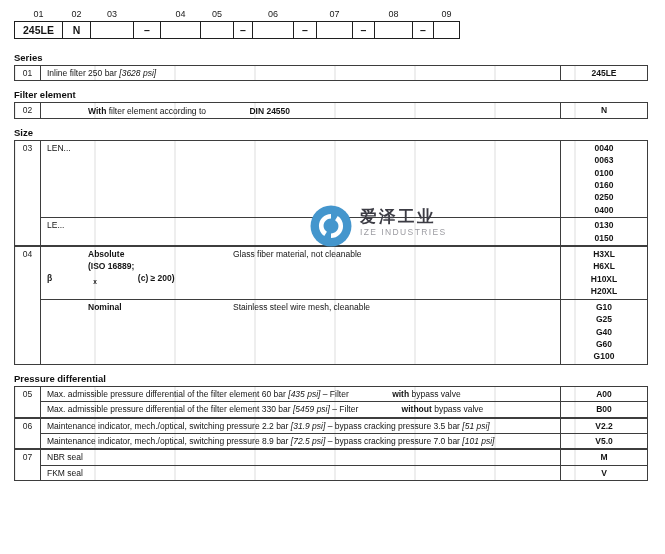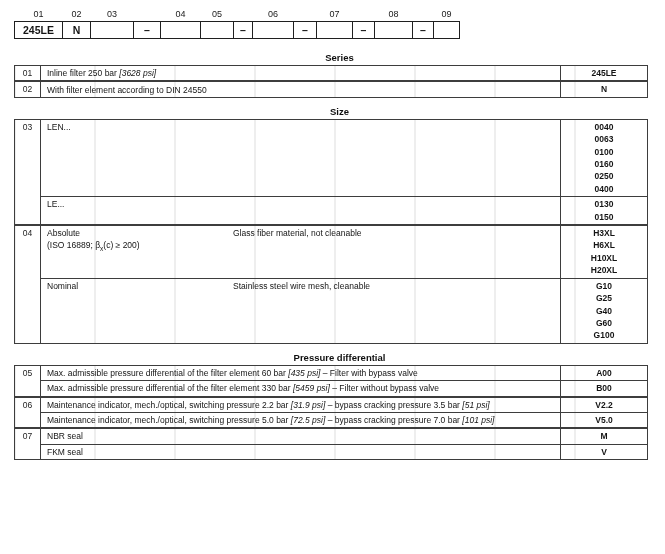--- a/index.html
+++ b/index.html
@@ -7,37 +7,37 @@
     position:relative; width:665px; height:554px; box-sizing:border-box;
     padding:8px 0 12px 14px; background:#fff; overflow:hidden;
     font-family:"Liberation Sans", sans-serif; color:#141414;
   }
   
   .strip-table { border-collapse:collapse; }
   .strip-table td { text-align:center; }
   tr.strip-labels td { border:none; font-size:9px; font-weight:normal; padding:0 0 2px 0; height:11px; color:#1a1a1a; }
   tr.strip-boxes td { border:1.6px solid #1f1f1f; height:16px; font-weight:bold; font-size:10.5px; padding:0; }
   
-  .sec-title { font-weight:bold; font-size:9.5px; margin:8px 0 2px 0; color:#0f0f0f;text-align:center; }
+  .sec-title { font-weight:bold; font-size:9.5px; margin:8px 0 2px 0; color:#0f0f0f; }
   .sec-title.first { margin-top:13px; }
   .sec-table {
     border-collapse:collapse; width:633px; table-layout:fixed;
     background-image:repeating-linear-gradient(to right, rgba(165,165,165,.38) 0 1px, transparent 1px 80px);
   }
   .sec-table td { border:1px solid #3d3d3d; vertical-align:middle; }
   .col-num  { width:26px; }
   .col-desc { width:520px; }
   .col-code { width:87px; }
   td.num  { text-align:center; vertical-align:top; padding-top:2px; font-size:8.5px; color:#222; }
   td.desc { padding:1px 6px; font-size:8.5px; line-height:12.2px; }
   td.code { text-align:center; font-weight:bold; font-size:8.5px; padding:1px 2px; }
   td.top  { vertical-align:top; }
   td.code div { line-height:12.4px; }
   .rich { white-space:pre-wrap; }
-  .rich .b { font-weight:normal; }
+  .rich .b { font-weight:bold;margin-left:41px; }
   .rich .i { font-style:italic; }
   .rich .sub { font-size:6.5px; vertical-align:sub; }
   .desc-flex { display:flex; align-items:flex-start; }
   .name-block { width:186px; flex:none; }
   
   .watermark { position:absolute; left:310px; top:205px; display:flex; align-items:flex-start; gap:8px; }
   .wm-logo svg { width:42px; height:42px; display:block; }
   .wm-text { padding-top:3px; }
   .wm-cn { font-size:16.5px; font-weight:bold; color:#3c3c44; letter-spacing:2.5px; line-height:17px; }
   .wm-en { font-size:8.5px; color:#9b9ba1; letter-spacing:1.4px; margin-top:2px; }
@@ -111,20 +111,21 @@
         <tr>
       <td class="num">01</td>
       <td class="desc"><span class="rich"><span>Inline filter 250 bar </span><span class="i">[3628 psi]</span></span></td>
       <td class="code">
             <div>245LE</div>
           </td>
     </tr>
   </tbody>
     </table>
 
+  <div class="sec-title">Filter element</div>
   <table class="sec-table">
     <colgroup>
         <col class="col-num">
         <col class="col-desc">
         <col class="col-code">
       </colgroup>
     <tbody>
         <tr>
       <td class="num">02</td>
       <td class="desc"><span class="rich"><span class="b">With</span><span> filter element according to </span><span class="b">DIN 24550</span></span></td>
@@ -238,21 +239,21 @@
       </colgroup>
     <tbody>
         <tr>
       <td class="num" rowspan="2">06</td>
       <td class="desc"><span class="rich"><span>Maintenance indicator, mech./optical, switching pressure 2.2 bar </span><span class="i">[31.9 psi]</span><span> – bypass cracking pressure 3.5 bar </span><span class="i">[51 psi]</span></span></td>
       <td class="code">
             <div>V2.2</div>
           </td>
     </tr>
     <tr>
-      <td class="desc"><span class="rich"><span>Maintenance indicator, mech./optical, switching pressure 5.0 bar </span><span class="i">[72.5 psi]</span><span> – bypass cracking pressure 7.0 bar </span><span class="i">[101 psi]</span></span></td>
+      <td class="desc"><span class="rich"><span>Maintenance indicator, mech./optical, switching pressure 8.9 bar </span><span class="i">[72.5 psi]</span><span> – bypass cracking pressure 7.0 bar </span><span class="i">[101 psi]</span></span></td>
       <td class="code">
             <div>V5.0</div>
           </td>
     </tr>
   </tbody>
     </table>
 
   <table class="sec-table">
     <colgroup>
         <col class="col-num">
@@ -269,14 +270,27 @@
     </tr>
     <tr>
       <td class="desc"><span class="rich"><span>FKM seal</span></span></td>
       <td class="code">
             <div>V</div>
           </td>
     </tr>
   </tbody>
     </table>
 
+  <div class="watermark">
+    <span class="wm-logo">
+      <svg viewBox="0 0 40 40" xmlns="http://www.w3.org/2000/svg">
+        <circle cx="20" cy="20" r="19.5" fill="#4496cd"></circle>
+        <path d="M20 8.5 C13.6 8.5 8.5 13.6 8.5 20 C8.5 24 10.5 27.6 13.6 29.6 L16.1 25.4 C14.1 24.1 12.9 22.1 12.9 20 C12.9 16.1 16.1 12.9 20 12.9 Z" fill="#ffffff"></path>
+        <path d="M20 31.5 C26.4 31.5 31.5 26.4 31.5 20 C31.5 16 29.5 12.4 26.4 10.4 L23.9 14.6 C25.9 15.9 27.1 17.9 27.1 20 C27.1 23.9 23.9 27.1 20 27.1 Z" fill="#ffffff"></path>
+      </svg>
+    </span>
+    <span class="wm-text">
+      <div class="wm-cn">爱泽工业</div>
+      <div class="wm-en">IZE INDUSTRIES</div>
+    </span>
+  </div>
 
 </div>
 
 </body></html>

